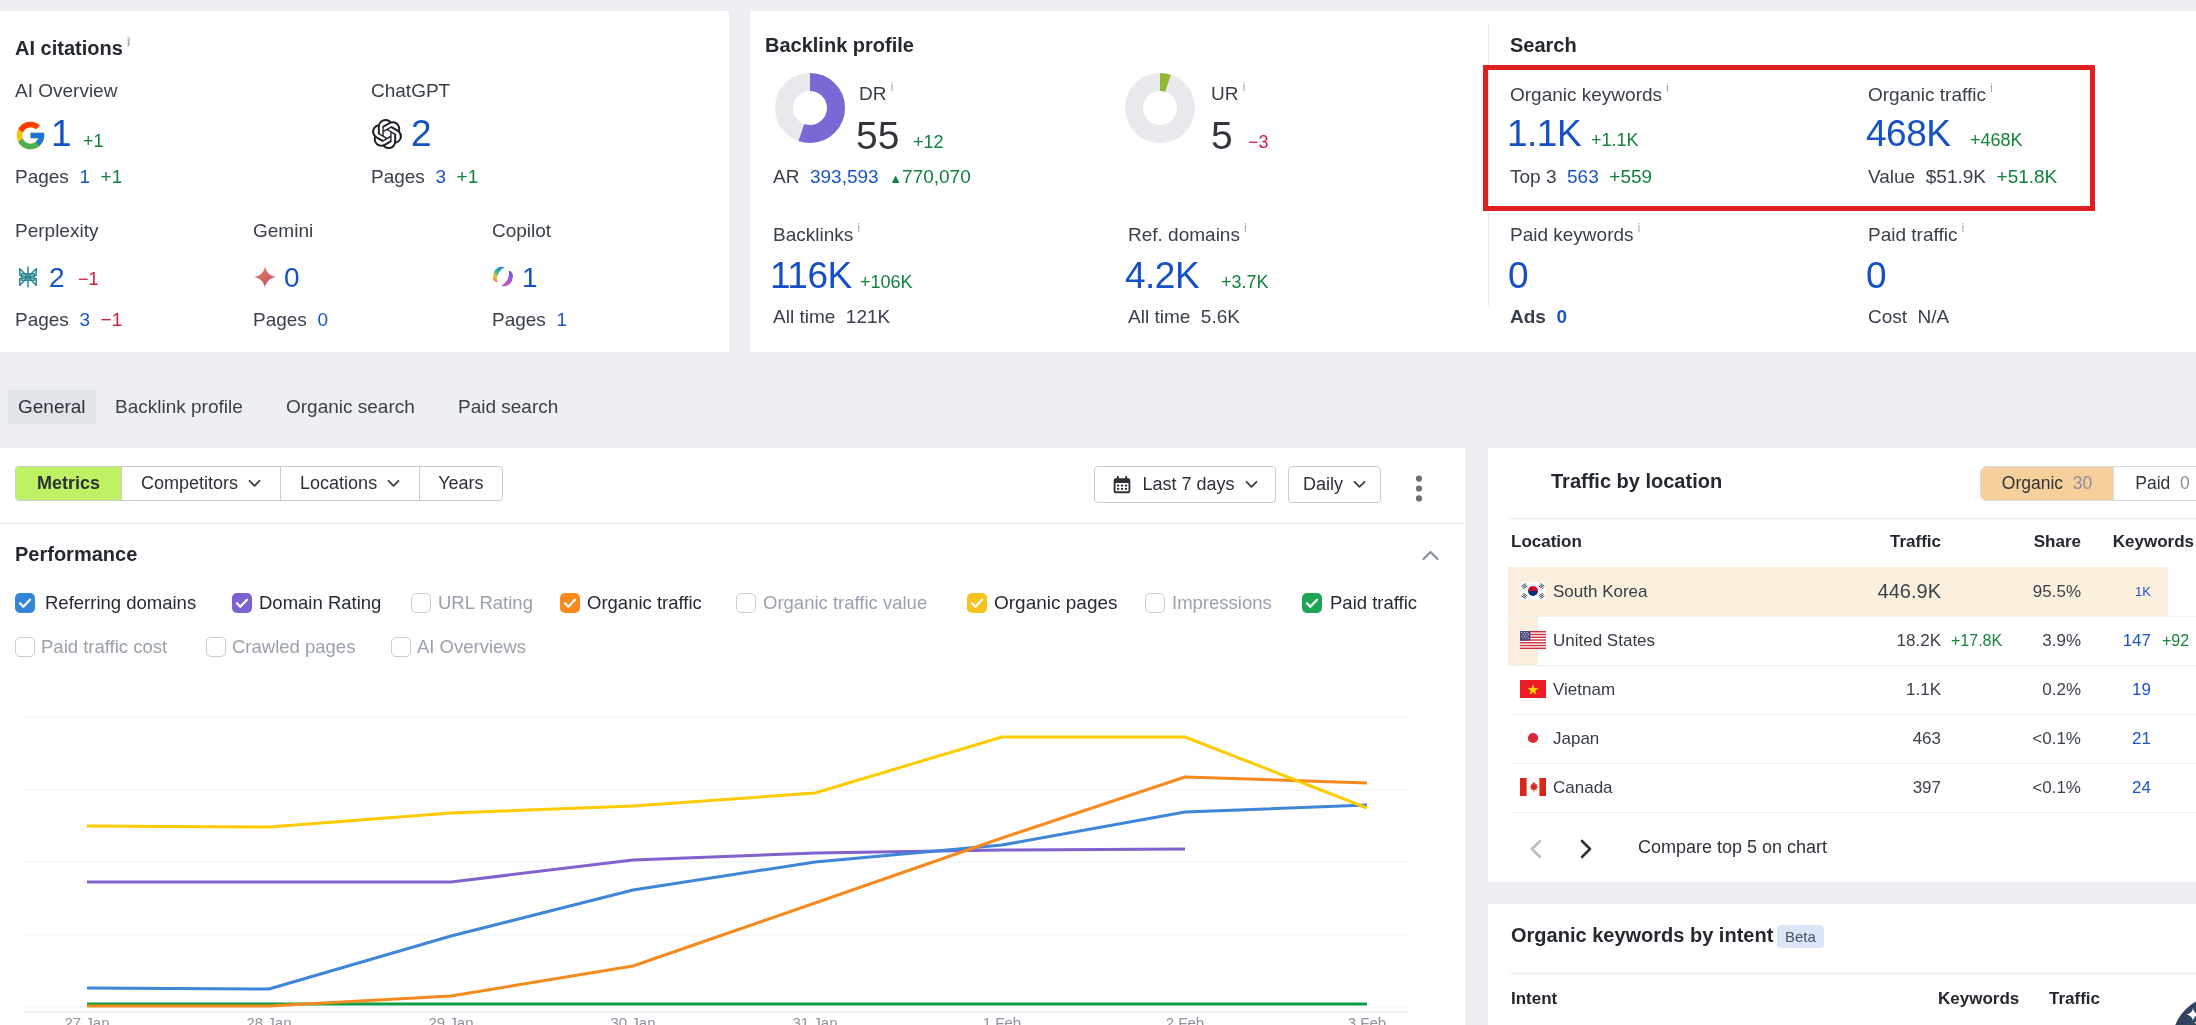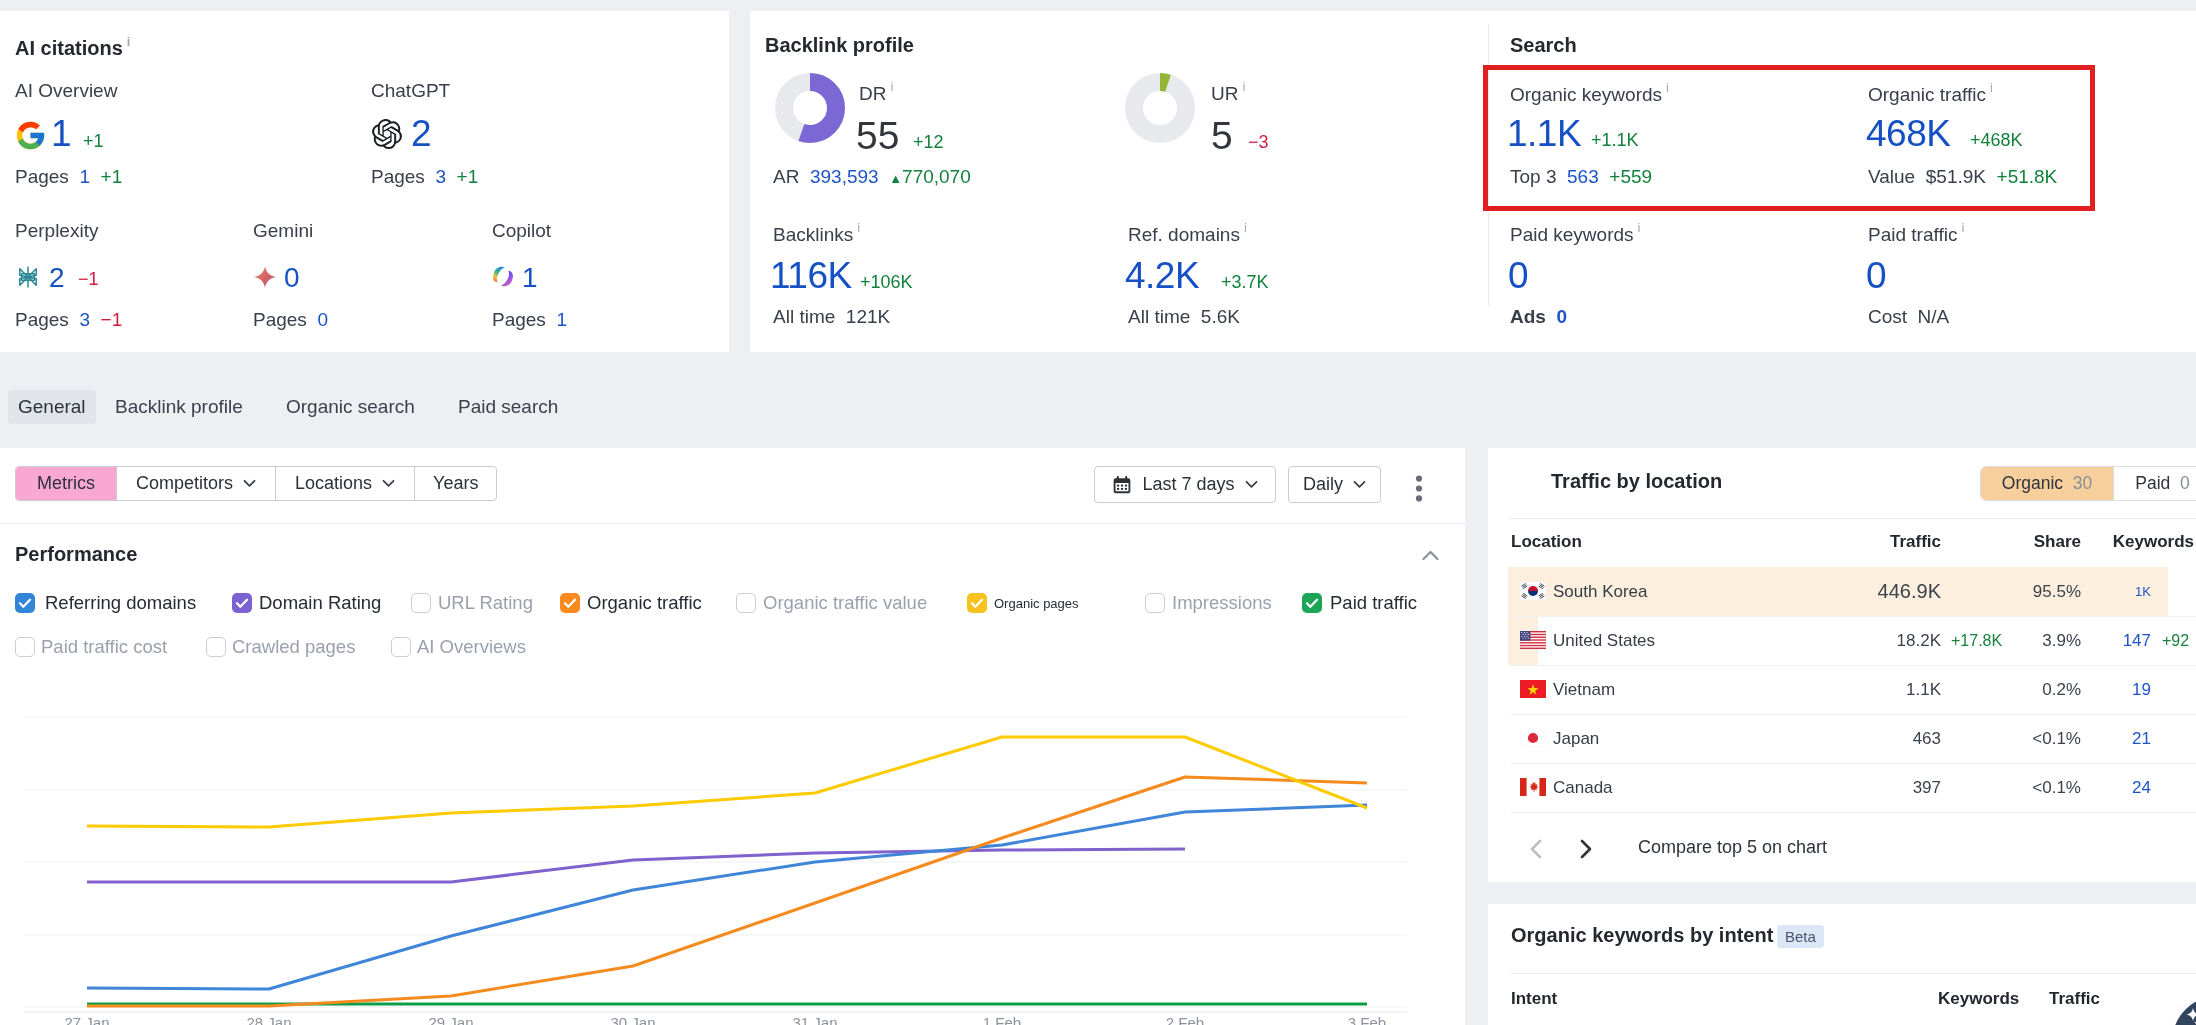--- a/index.html
+++ b/index.html
@@ -140,21 +140,21 @@
 <div class="abs" style="left:1483px;top:65px;width:612px;height:146px;border:5px solid #e02020;box-sizing:border-box;"></div>
 
 <div class="abs" style="left:8px;top:390px;height:34px;background:#e1e4e9;border-radius:4px;padding:0 10px;display:flex;align-items:center;font-size:19px;color:#2c313a;">General</div>
 <div class="abs" style="left:115px;top:390px;height:34px;display:flex;align-items:center;font-size:19px;color:#3a414b;">Backlink profile</div>
 <div class="abs" style="left:286px;top:390px;height:34px;display:flex;align-items:center;font-size:19px;color:#3a414b;">Organic search</div>
 <div class="abs" style="left:458px;top:390px;height:34px;display:flex;align-items:center;font-size:19px;color:#3a414b;">Paid search</div>
 
 <div class="card" style="left:0;top:448px;width:1465px;height:577px;">
 
   <div class="abs" style="left:15px;top:18px;height:35px;display:flex;border:1px solid #c7ccd4;border-radius:4px;box-sizing:border-box;overflow:hidden;font-size:18px;color:#2c3137;">
-    <div style="background:#f9a8d4;display:flex;align-items:center;padding:0 21px;">Metrics</div>
+    <div style="background:#bef264;display:flex;align-items:center;padding:0 21px;font-weight:bold;">Metrics</div>
     <div style="border-left:1px solid #c7ccd4;display:flex;align-items:center;padding:0 19px;">Competitors&nbsp;&nbsp;<span>
           <svg width="13" height="9" viewBox="0 0 13 9" style="display:block;">
             <path d="M1.5 1.8l5 5 5-5" stroke="#3a414b" stroke-width="1.8" fill="none" stroke-linecap="round" stroke-linejoin="round"></path>
           </svg>
         </span></div>
     <div style="border-left:1px solid #c7ccd4;display:flex;align-items:center;padding:0 19px;">Locations&nbsp;&nbsp;<span>
           <svg width="13" height="9" viewBox="0 0 13 9" style="display:block;">
             <path d="M1.5 1.8l5 5 5-5" stroke="#3a414b" stroke-width="1.8" fill="none" stroke-linecap="round" stroke-linejoin="round"></path>
           </svg>
         </span></div>
@@ -209,21 +209,21 @@
       </svg>
     </div>
   <div class="abs" style="left:587px;top:145px;height:20px;display:flex;align-items:center;font-size:18.5px;color:#262b33;">Organic traffic</div>
   <div class="abs" style="left:736px;top:145px;width:20px;height:20px;border-radius:5px;background:#fff;border:1px solid #c9cdd4;box-sizing:border-box;"></div>
   <div class="abs" style="left:763px;top:145px;height:20px;display:flex;align-items:center;font-size:18.5px;color:#9aa1ac;">Organic traffic value</div>
   <div class="abs" style="left:967px;top:145px;width:20px;height:20px;border-radius:5px;background:#f7c11e;">
       <svg width="20" height="20" viewBox="0 0 20 20" style="display:block;">
         <path d="M5 10.3l3.3 3.4L15 6.8" fill="none" stroke="#fff" stroke-width="2.3" stroke-linecap="round" stroke-linejoin="round"></path>
       </svg>
     </div>
-  <div class="abs" style="left:994px;top:145px;height:20px;display:flex;align-items:center;font-size:13px;color:#262b33;">Organic pages</div>
+  <div class="abs" style="left:994px;top:145px;height:20px;display:flex;align-items:center;font-size:19px;color:#262b33;">Organic pages</div>
   <div class="abs" style="left:1145px;top:145px;width:20px;height:20px;border-radius:5px;background:#fff;border:1px solid #c9cdd4;box-sizing:border-box;"></div>
   <div class="abs" style="left:1172px;top:145px;height:20px;display:flex;align-items:center;font-size:18.5px;color:#9aa1ac;">Impressions</div>
   <div class="abs" style="left:1302px;top:145px;width:20px;height:20px;border-radius:5px;background:#1da556;">
       <svg width="20" height="20" viewBox="0 0 20 20" style="display:block;">
         <path d="M5 10.3l3.3 3.4L15 6.8" fill="none" stroke="#fff" stroke-width="2.3" stroke-linecap="round" stroke-linejoin="round"></path>
       </svg>
     </div>
   <div class="abs" style="left:1330px;top:145px;height:20px;display:flex;align-items:center;font-size:18.5px;color:#262b33;">Paid traffic</div>
 
   <div class="abs" style="left:15px;top:189px;width:20px;height:20px;border-radius:5px;background:#fff;border:1px solid #c9cdd4;box-sizing:border-box;"></div>

